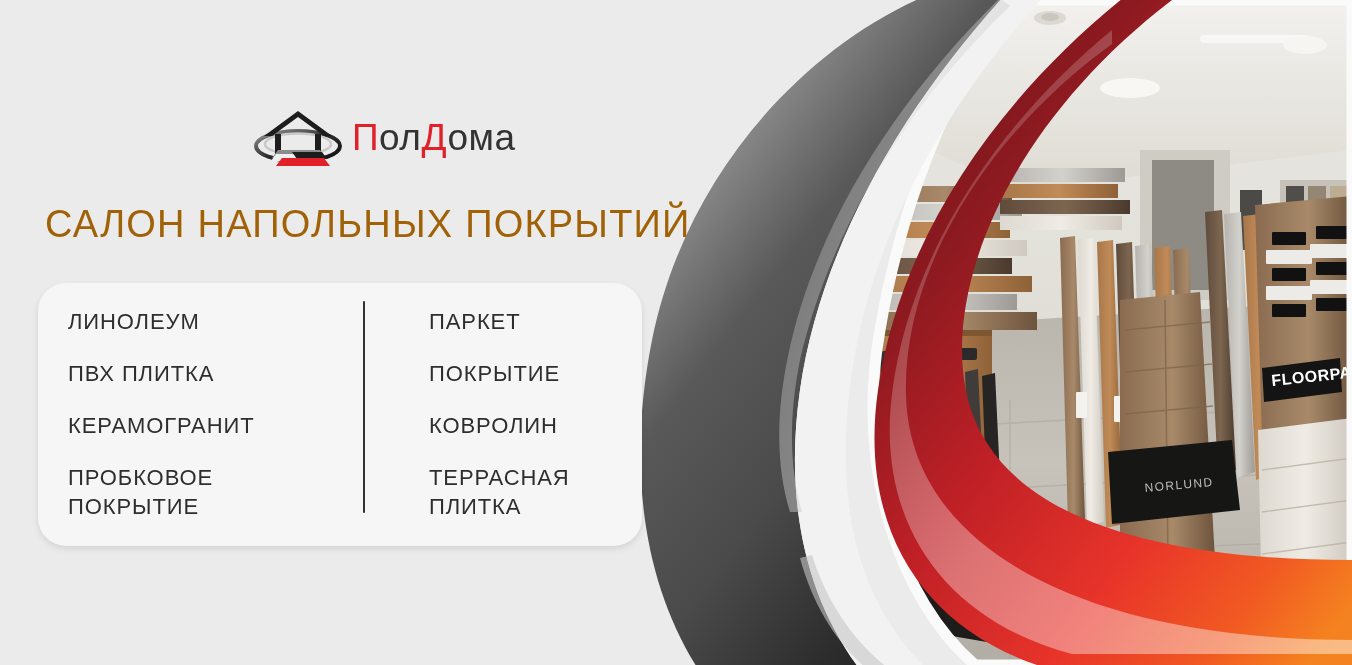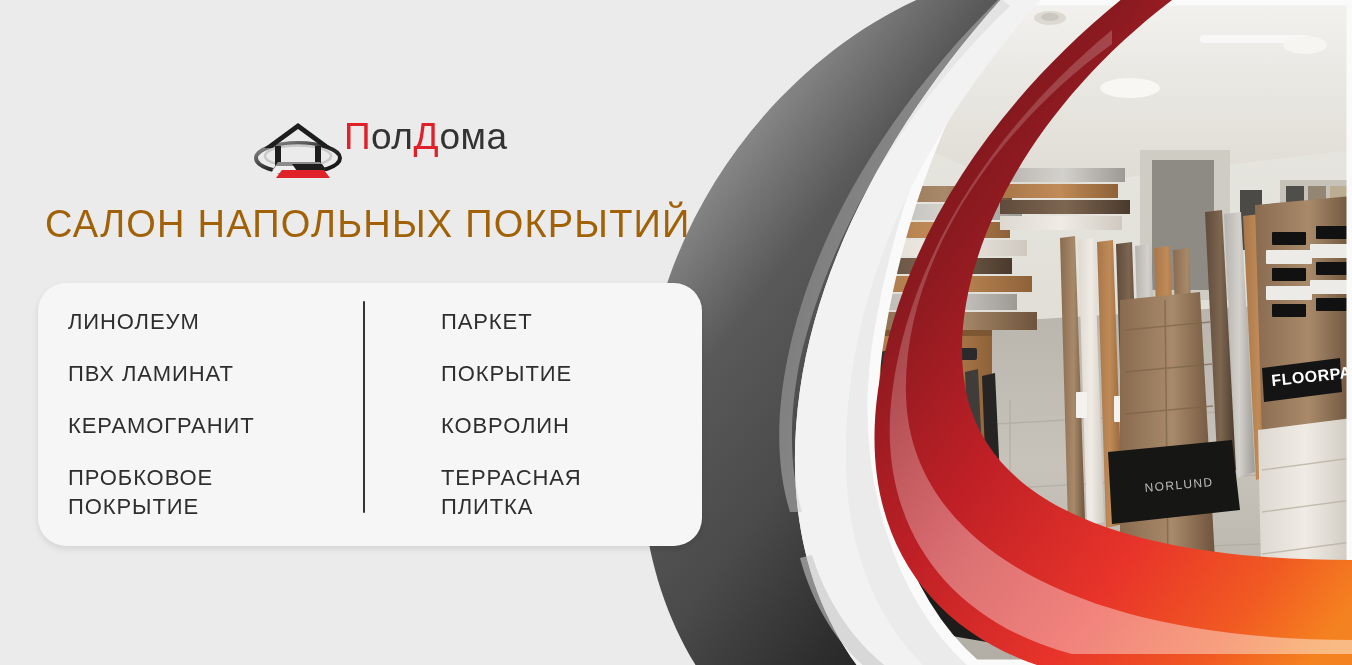--- a/index.html
+++ b/index.html
@@ -29,25 +29,25 @@
   .content {
     position: absolute;
     left: 0; top: 0;
     width: 720px; height: 665px;
     z-index: 5;
   }
 
   
   .logo {
     position: absolute;
-    left: 252px; top: 118px;
+    left: 252px; top: 106px;
     width: 232px; height: 62px;
     display: flex;
-    align-items: flex-start;
-    gap: 0;
+    align-items: center;
+    gap: 8px;
   }
   .logo-mark { width: 92px; height: 62px; flex: 0 0 auto; }
   .logo-word {
     font-size: 37px;
     letter-spacing: 0.5px;
     line-height: 1;
     white-space: nowrap;
     font-weight: 400;
     color: #333333;
     font-family: "Liberation Sans", "DejaVu Sans", sans-serif;
@@ -63,21 +63,21 @@
     font-weight: 300;
     letter-spacing: 1.2px;
     color: #a16207;
     white-space: nowrap;
   }
 
   
   .card {
     position: absolute;
     left: 38px; top: 283px;
-    width: 664px; height: 263px;
+    width: 604px; height: 263px;
     background: #f6f6f6;
     border-radius: 28px;
     box-shadow: 0 3px 6px rgba(0,0,0,0.10);
     display: flex;
     align-items: flex-start;
     z-index: 6;
   }
   .card-col {
     padding-top: 24px;
     display: flex;
@@ -403,21 +403,21 @@
       <div class="logo-word">
         <span class="hi">П</span><span>ол</span><span class="hi">Д</span><span>ома</span>
       </div>
     </div>
 
     <h1 class="headline">САЛОН НАПОЛЬНЫХ ПОКРЫТИЙ</h1>
 
     <div class="card">
       <div class="card-col left">
         <div class="card-item">ЛИНОЛЕУМ</div>
-        <div class="card-item">ПВХ ЛАМИНАТ</div>
+        <div class="card-item">ПВХ ПЛИТКА</div>
         <div class="card-item">КЕРАМОГРАНИТ</div>
         <div class="card-item">ПРОБКОВОЕ
 ПОКРЫТИЕ</div>
       </div>
       <div class="card-divider"></div>
       <div class="card-col right">
         <div class="card-item">ПАРКЕТ</div>
         <div class="card-item">ПОКРЫТИЕ</div>
         <div class="card-item">КОВРОЛИН</div>
         <div class="card-item">ТЕРРАСНАЯ

